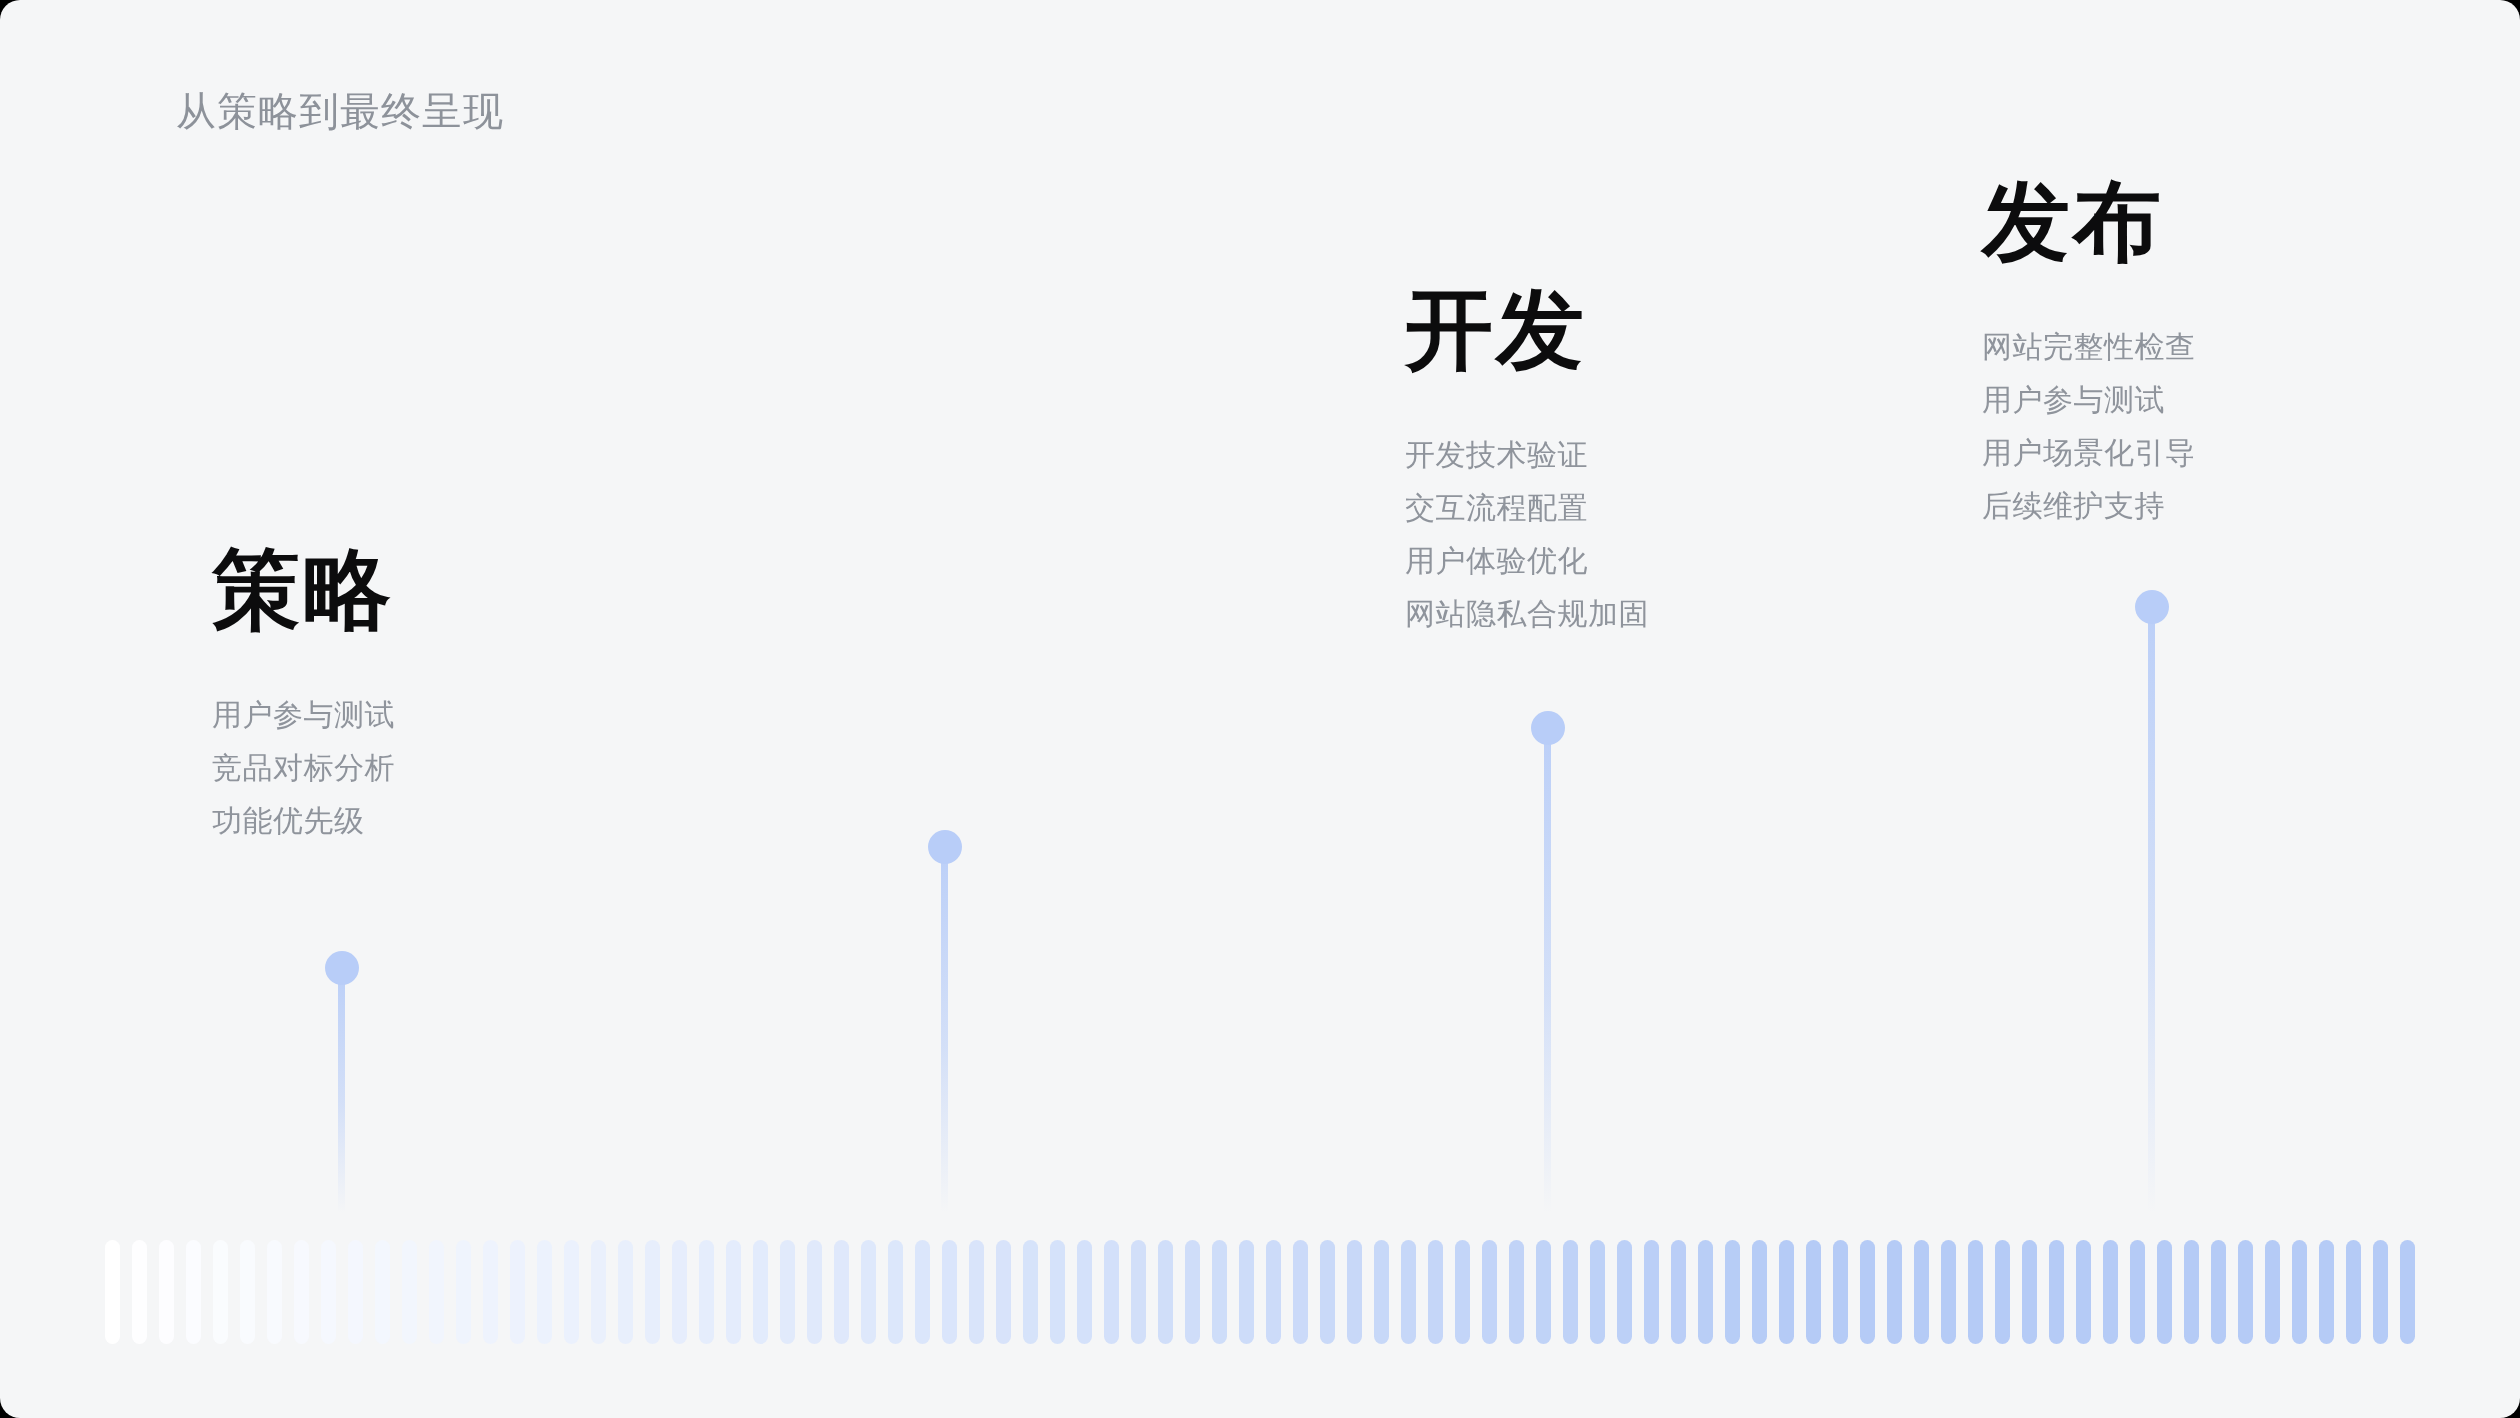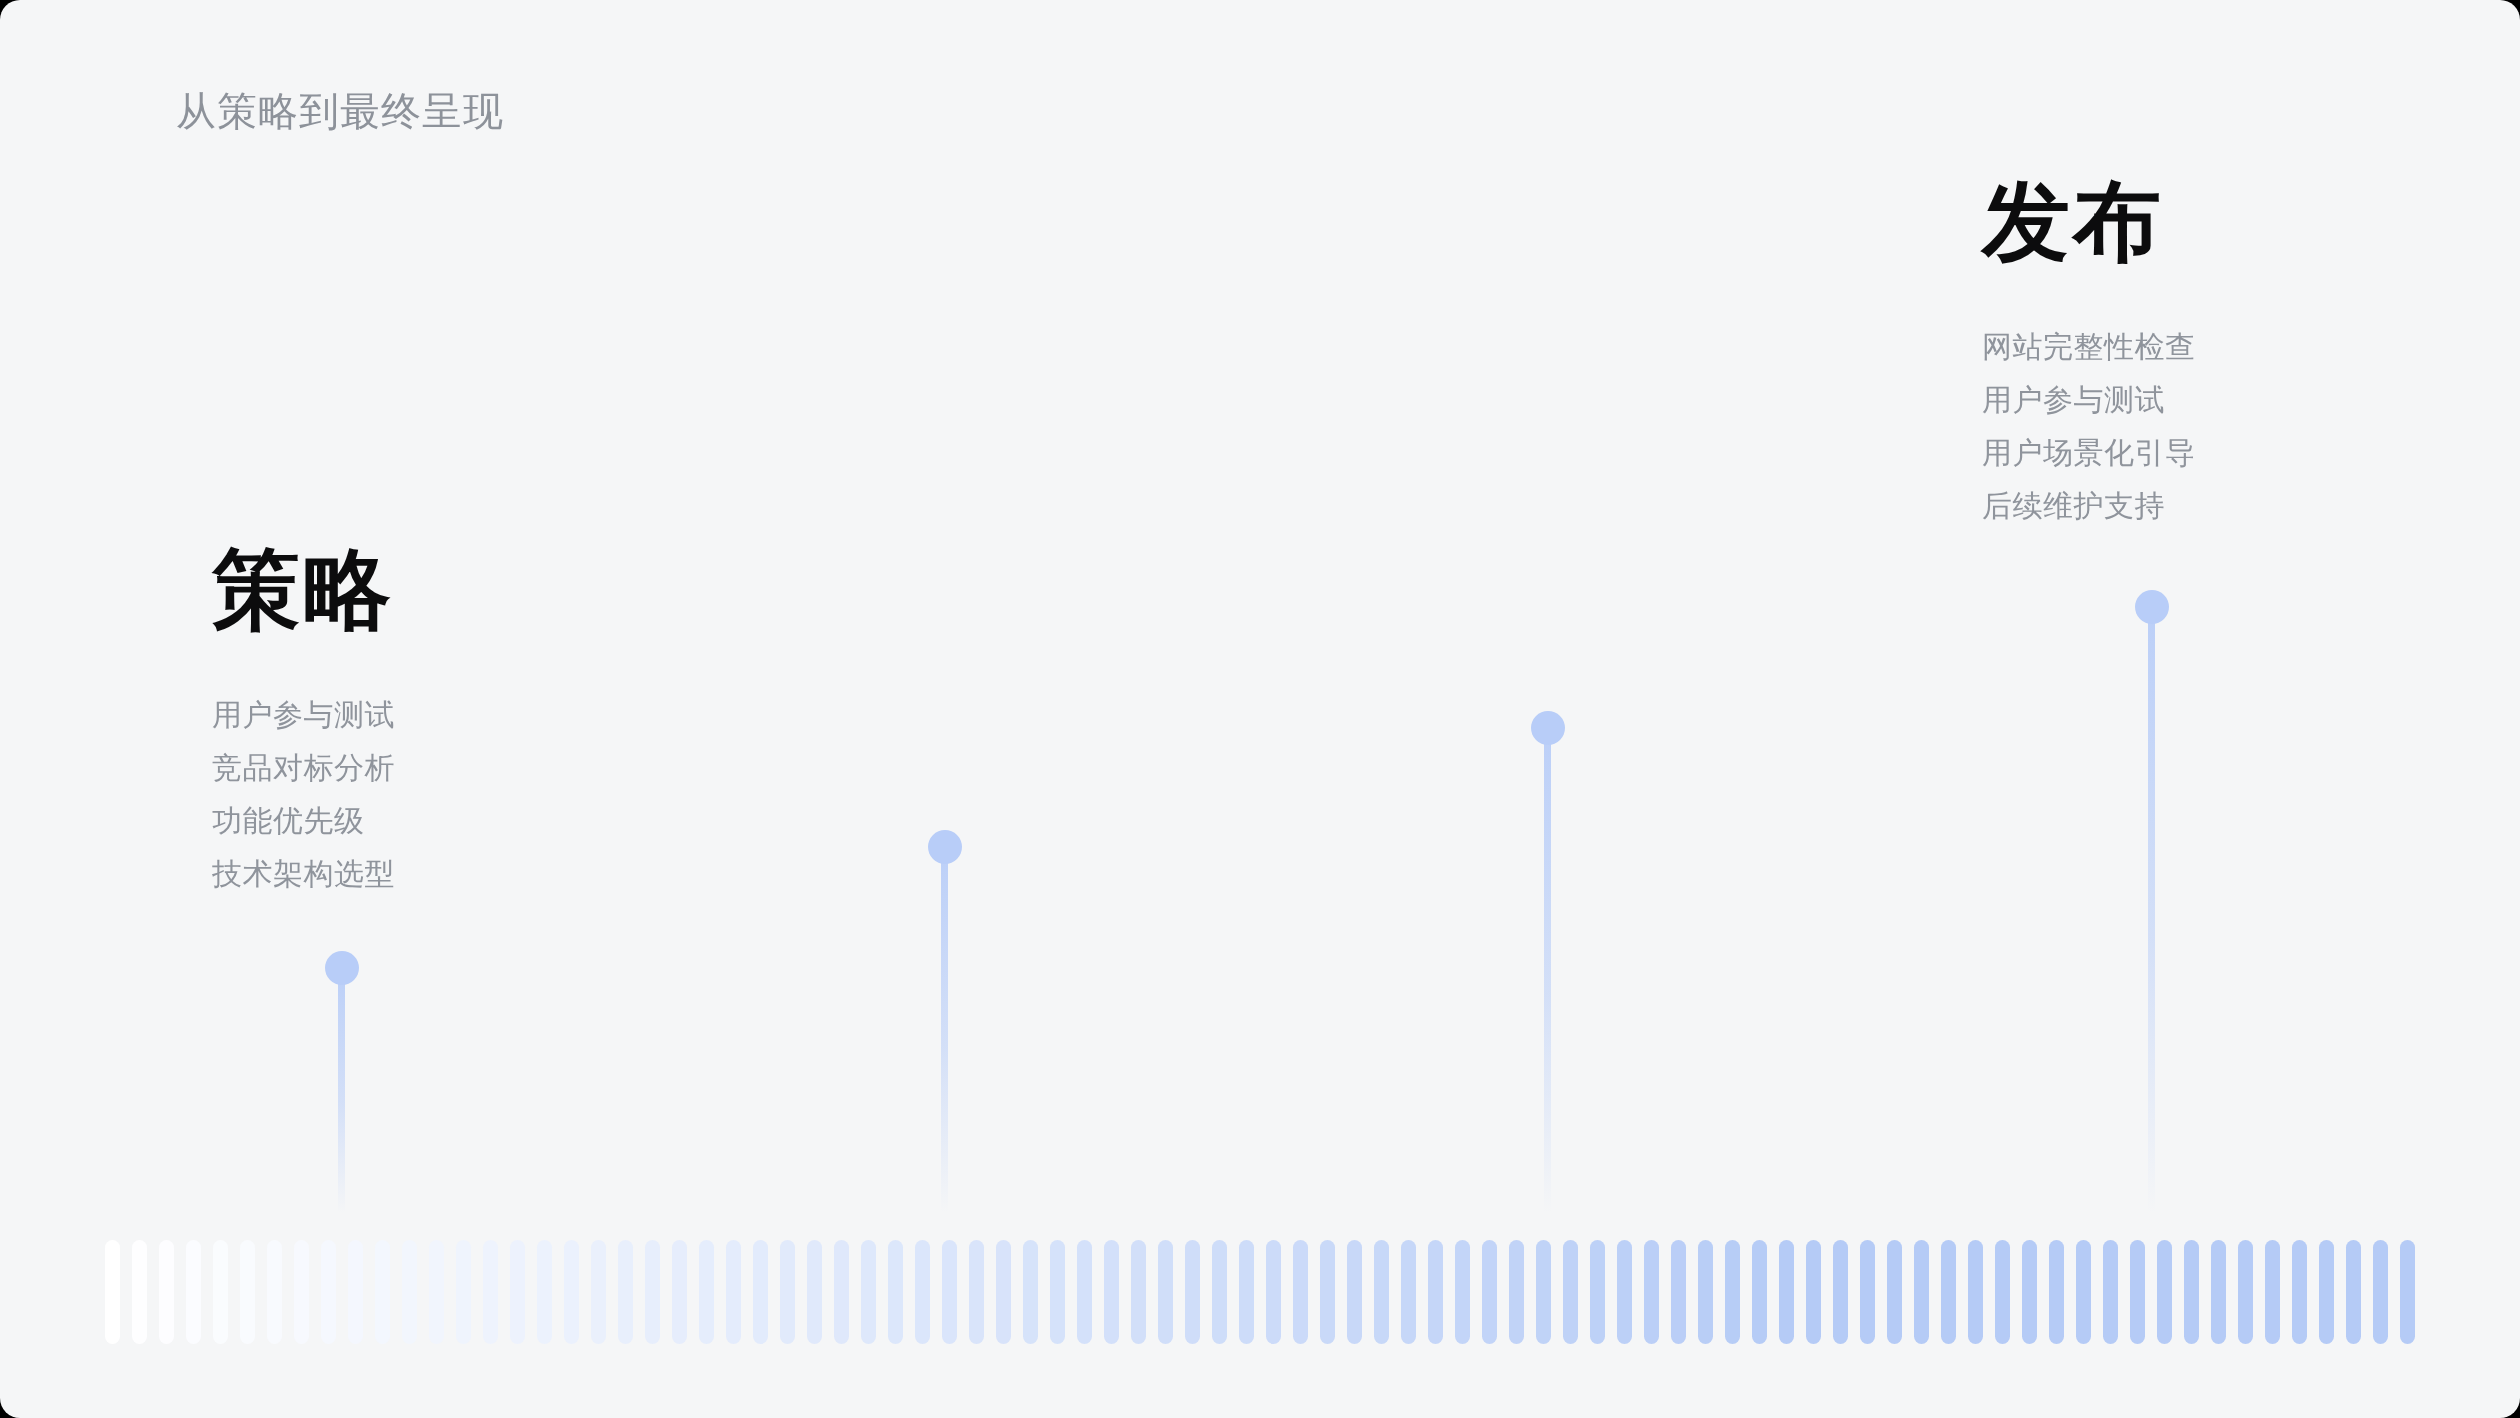--- a/index.html
+++ b/index.html
@@ -104,27 +104,35 @@
   <div class="header">
     <div>从策略到最终呈现</div>
   </div>
 
   <section class="stage stage-0">
     <h2>策略</h2>
     <ul>
         <li>用户参与测试</li>
         <li>竞品对标分析</li>
         <li>功能优先级</li>
-        <li>技术架构选型</li>
       </ul>
   </section>
 
   <section class="stage stage-1">
   </section>
 
+  <section class="stage stage-2">
+    <h2>开发</h2>
+    <ul>
+        <li>开发技术验证</li>
+        <li>交互流程配置</li>
+        <li>用户体验优化</li>
+        <li>网站隐私合规加固</li>
+      </ul>
+  </section>
 
   <section class="stage stage-3">
     <h2>发布</h2>
     <ul>
         <li>网站完整性检查</li>
         <li>用户参与测试</li>
         <li>用户场景化引导</li>
         <li>后续维护支持</li>
       </ul>
   </section>

